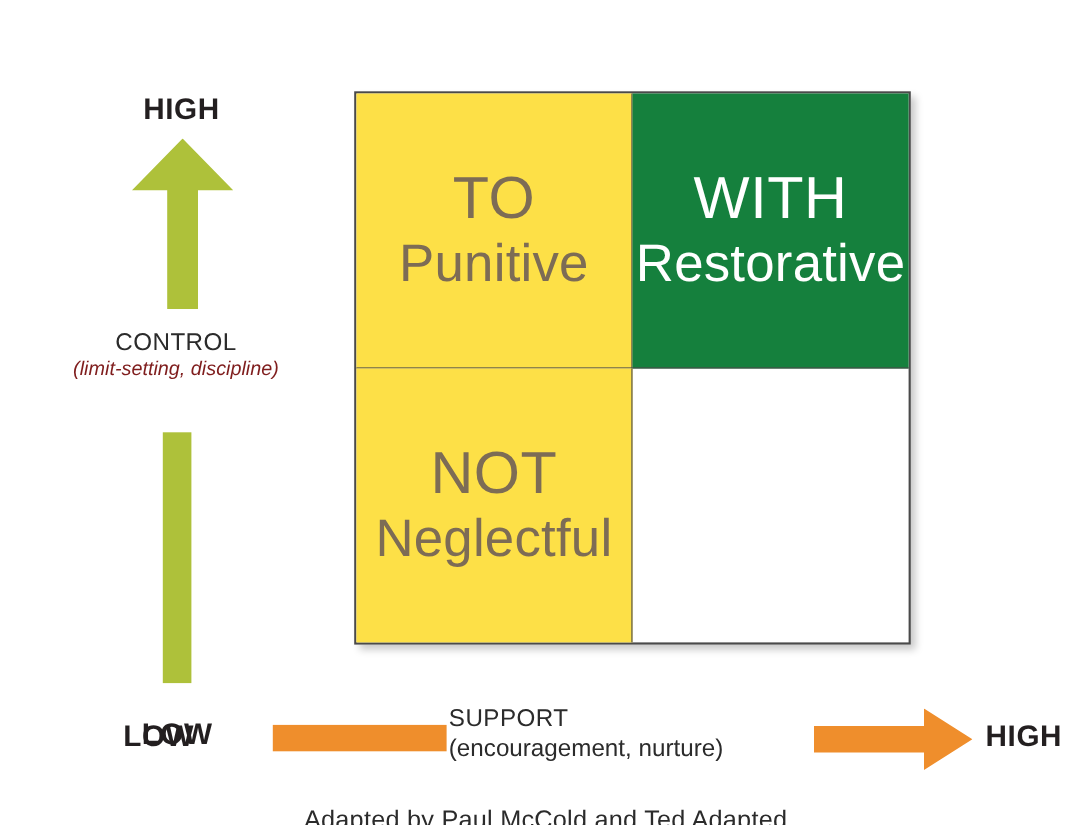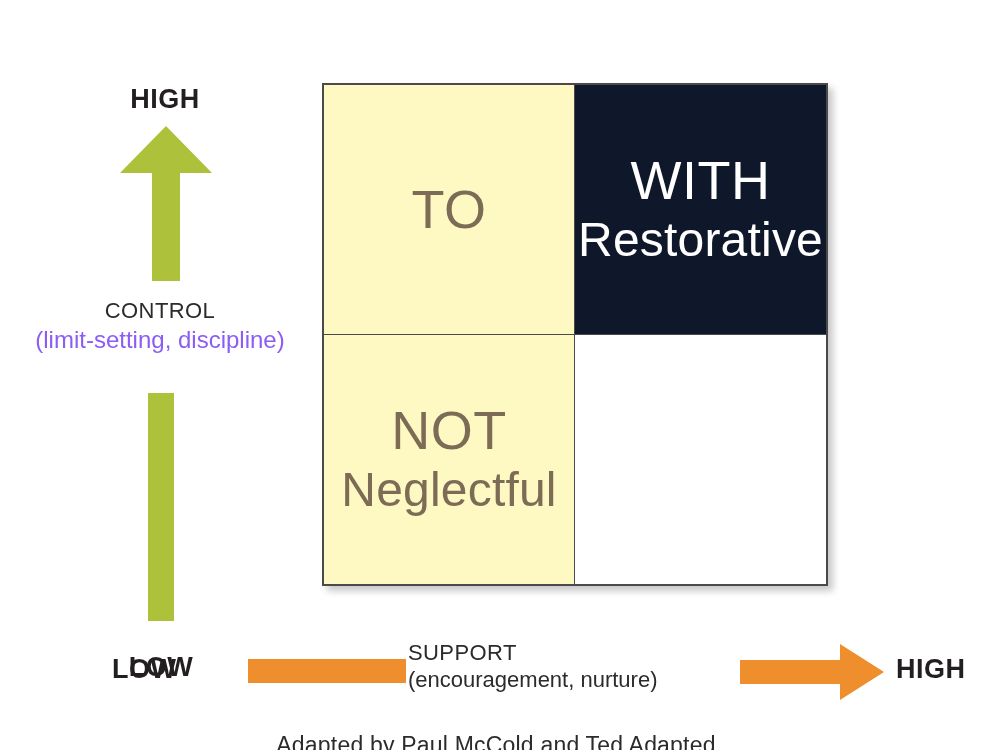--- a/index.html
+++ b/index.html
@@ -64,23 +64,24 @@
   }
   .v-axis-label .l1 {
     display: block;
     font-size: 22px;
     font-weight: 500;
     letter-spacing: 0.4px;
     color: #2b2b2b;
   }
   .v-axis-label .l2 {
     display: block;
-    font-size: 24px;
-    font-weight: 500;
-    color: #8b5cf6;
+    font-size: 18px;
+    font-weight: 500;
+    color: #7f1d1d;
+    font-style: italic;
   }
 
   .v-axis-low {
     position: absolute;
     left: 61px;
     top: 612px;
     width: 200px;
     text-align: center;
     font-size: 27px;
     font-weight: bold;
@@ -103,21 +104,21 @@
     box-sizing: border-box;
     box-shadow: 5px 5px 7px rgba(0,0,0,0.22);
   }
 
   .cell {
     position: relative;
     display: flex;
     flex-direction: column;
     align-items: center;
     justify-content: center;
-    background: #fef9c3;
+    background: #fde047;
     box-sizing: border-box;
     overflow: hidden;
   }
   .cell.c-tl { border-right: 1px solid #4a4a4a; border-bottom: 1px solid #4a4a4a; }
   .cell.c-tr { border-bottom: 1px solid #4a4a4a; }
   .cell.c-bl { border-right: 1px solid #4a4a4a; }
   .cell.c-br { }
 
   .cell .word {
     font-size: 54px;
@@ -131,21 +132,21 @@
     font-weight: 400;
     line-height: 1.08;
     letter-spacing: 0.2px;
     white-space: nowrap;
     margin-top: 6px;
   }
 
   .cell.plain .word, .cell.plain .sub { color: #7d6c55; }
 
   .cell.highlight {
-    background: #0f172a;
+    background: #15803d;
   }
   .cell.highlight .word, .cell.highlight .sub { color: #ffffff; }
 
   
   .h-low {
     position: absolute;
     left: 112px;
     top: 614px;
     font-size: 27px;
     font-weight: bold;
@@ -234,20 +235,21 @@
     <span class="l1">CONTROL</span>
     <span class="l2">(limit-setting, discipline)</span>
   </div>
 
   <div class="v-axis-low">LOW</div>
 
   <div id="grid">
 
     <div class="cell plain c-tl">
       <span class="word">TO</span>
+      <span class="sub">Punitive</span>
     </div>
 
     <div class="cell highlight c-tr">
       <span class="word">WITH</span>
       <span class="sub">Restorative</span>
     </div>
 
     <div class="cell plain c-bl">
       <span class="word">NOT</span>
       <span class="sub">Neglectful</span>

